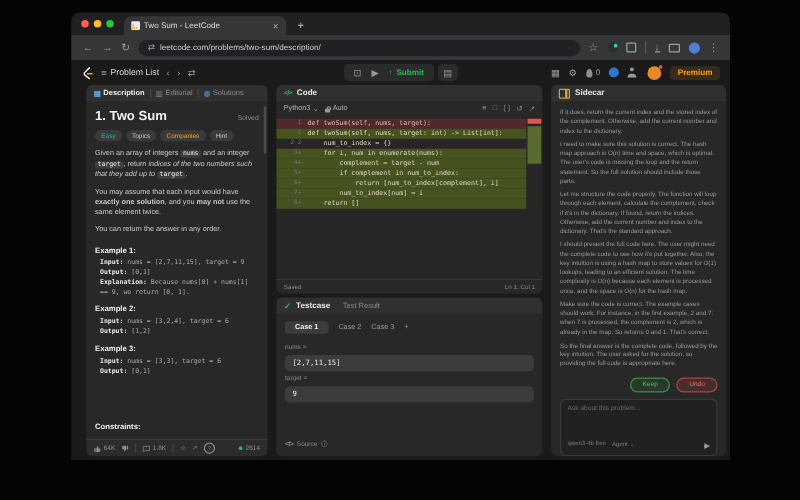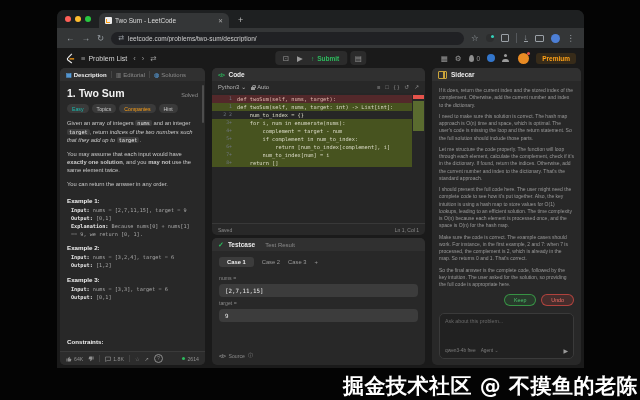--- a/index.html
+++ b/index.html
@@ -46,21 +46,21 @@
   .flame{width:5px;height:7px;background:#8f8f8f;border-radius:50% 50% 50% 50%/68% 68% 32% 32%;}
   .streak{font-size:6.5px;color:#9a9a9a;margin-left:-4px;}
   .timer{width:8px;height:8px;border-radius:50%;background:#3376cc;}
   .uadd{position:relative;width:9px;height:8px;}
   .uadd::before{content:"";position:absolute;top:0;left:2px;width:3px;height:3px;border-radius:50%;background:#9a9a9a;}
   .uadd::after{content:"";position:absolute;bottom:0;left:0;width:7px;height:3px;border-radius:3px 3px 0 0;background:#9a9a9a;}
   .avatar{width:11px;height:11px;border-radius:50%;background:#e98b24;position:relative;}
   .avatar::after{content:"";position:absolute;right:-1px;top:-1px;width:3px;height:3px;border-radius:50%;background:#e5534b;}
   .premium{font-size:6.5px;color:#ffa116;background:rgba(255,161,22,.13);border-radius:3px;padding:2px 6px;font-weight:bold;}
 
-  .main{display:flex;gap:7px;padding:0 3px 3px;height:calc(100% - 20px);box-sizing:border-box;}
+  .main{display:flex;gap:7px;padding:0 3px 3px;height:calc(100% - 20px);box-sizing:border-box;margin-left:9px;}
   .panel{background:#282828;border-radius:5px;overflow:hidden;display:flex;flex-direction:column;min-height:0;}
   .col-left{width:145px;flex:none;}
   .col-mid{width:213px;flex:none;display:flex;flex-direction:column;gap:3px;min-height:0;}
   .col-right{flex:1;min-width:0;}
   .phead{height:13px;background:#303030;display:flex;align-items:center;padding:0 6px;gap:4px;flex:none;}
 
   
   .dtab{display:flex;align-items:center;gap:2px;font-size:6px;color:#8a8a8a;white-space:nowrap;}
   .dtab.active{color:#efefef;font-weight:bold;}
   .dtab-ic{font-size:6px;}
@@ -422,14 +422,13 @@
                 <span class="send-ic">▶</span>
               </div>
             </div>
           </div>
         </div>
 
       </div>
     </div>
   </div>
 
-  <div class="watermark">掘金技术社区 @ 不摸鱼的老陈</div>
 </div>
 
 </body></html>

